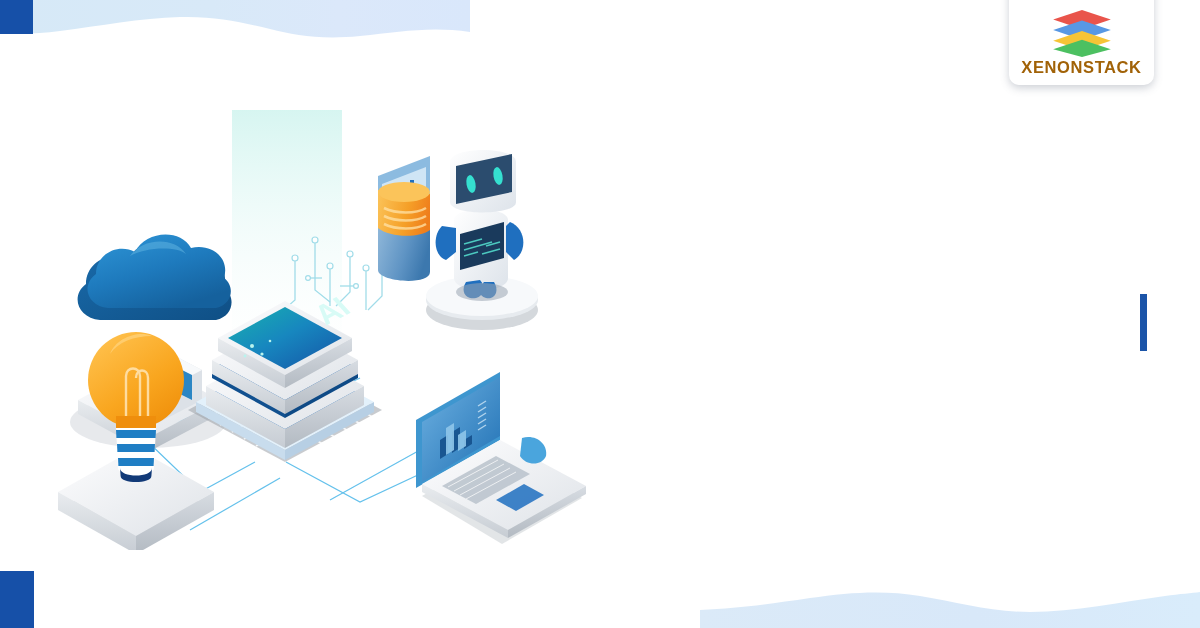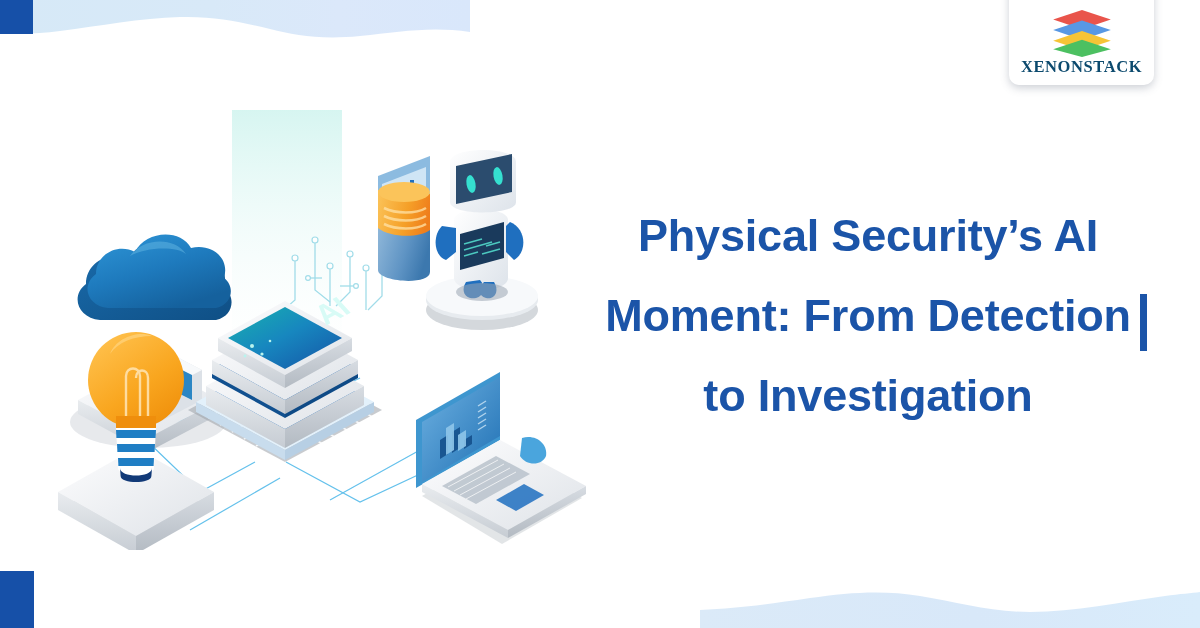--- a/index.html
+++ b/index.html
@@ -73,25 +73,25 @@
     justify-content: flex-end;
     padding-bottom: 10px;
     box-sizing: border-box;
   }
   .logo-mark {
     width: 62px;
     height: 48px;
     margin-bottom: 2px;
   }
   .logo-word {
-    font-family: Liberation Serif, serif;
+    font-family: Liberation Sans, sans-serif;
     font-size: 16.5px;
     font-weight: 700;
     letter-spacing: 0.6px;
-    color: #0c4a6e;
+    color: #a16207;
     line-height: 1;
   }
 
   
   .headline {
     position: absolute;
     left: 600px;
     top: 196px;
     width: 536px;
     text-align: center;
@@ -455,21 +455,20 @@
         <path d="M430,385 L480,358"></path>
         <path d="M436,389 L486,362"></path>
       </g>
 
       <path d="M466,390 L494,374 L514,385 L486,401 Z" fill="#1f6fbf" opacity="0.85"></path>
 
       <path d="M492,328 C506,324 518,334 516,346 C512,356 496,356 490,346 Z" fill="#4aa5dd"></path>
     </g>
   </svg>
 
-  <div class="headline">Physical Security’s AI Moment: From Detection to Investigation</div>
   <div class="text-caret"></div>
 
   <div class="logo-card">
     <svg class="logo-mark" viewBox="0 0 64 50">
       <g opacity="0.92">
         <path d="M32,1 L62,11 L32,21 L2,11 Z" fill="#e8463c"></path>
         <path d="M32,12 L62,22 L32,32 L2,22 Z" fill="#4a90e2"></path>
         <path d="M32,23 L62,33 L32,43 L2,33 Z" fill="#f6c026"></path>
         <path d="M32,32 L62,42 L32,50 L2,42 Z" fill="#3dbb54"></path>
       </g>

